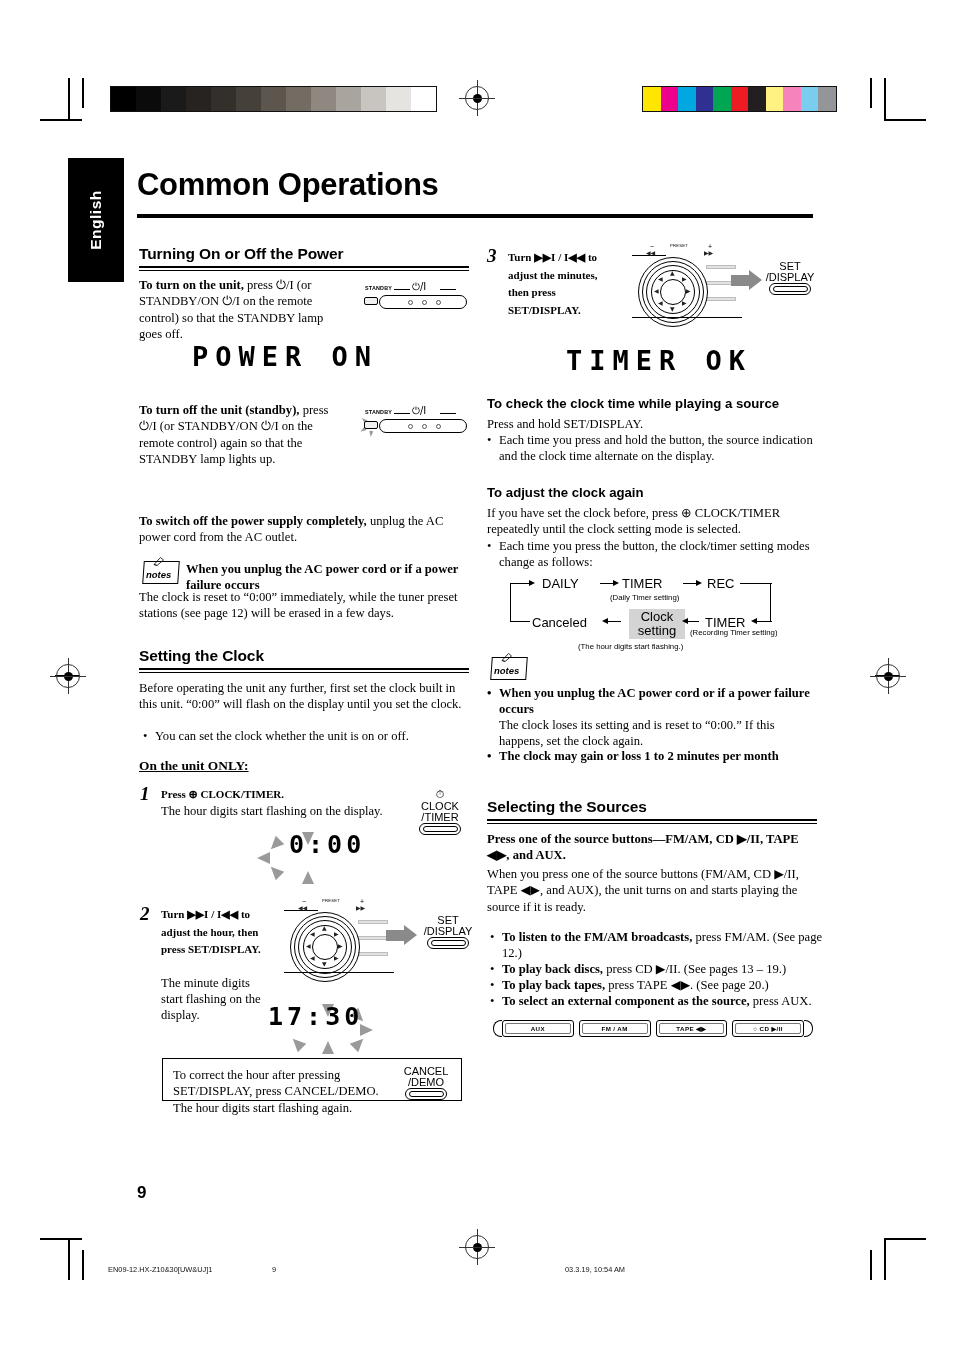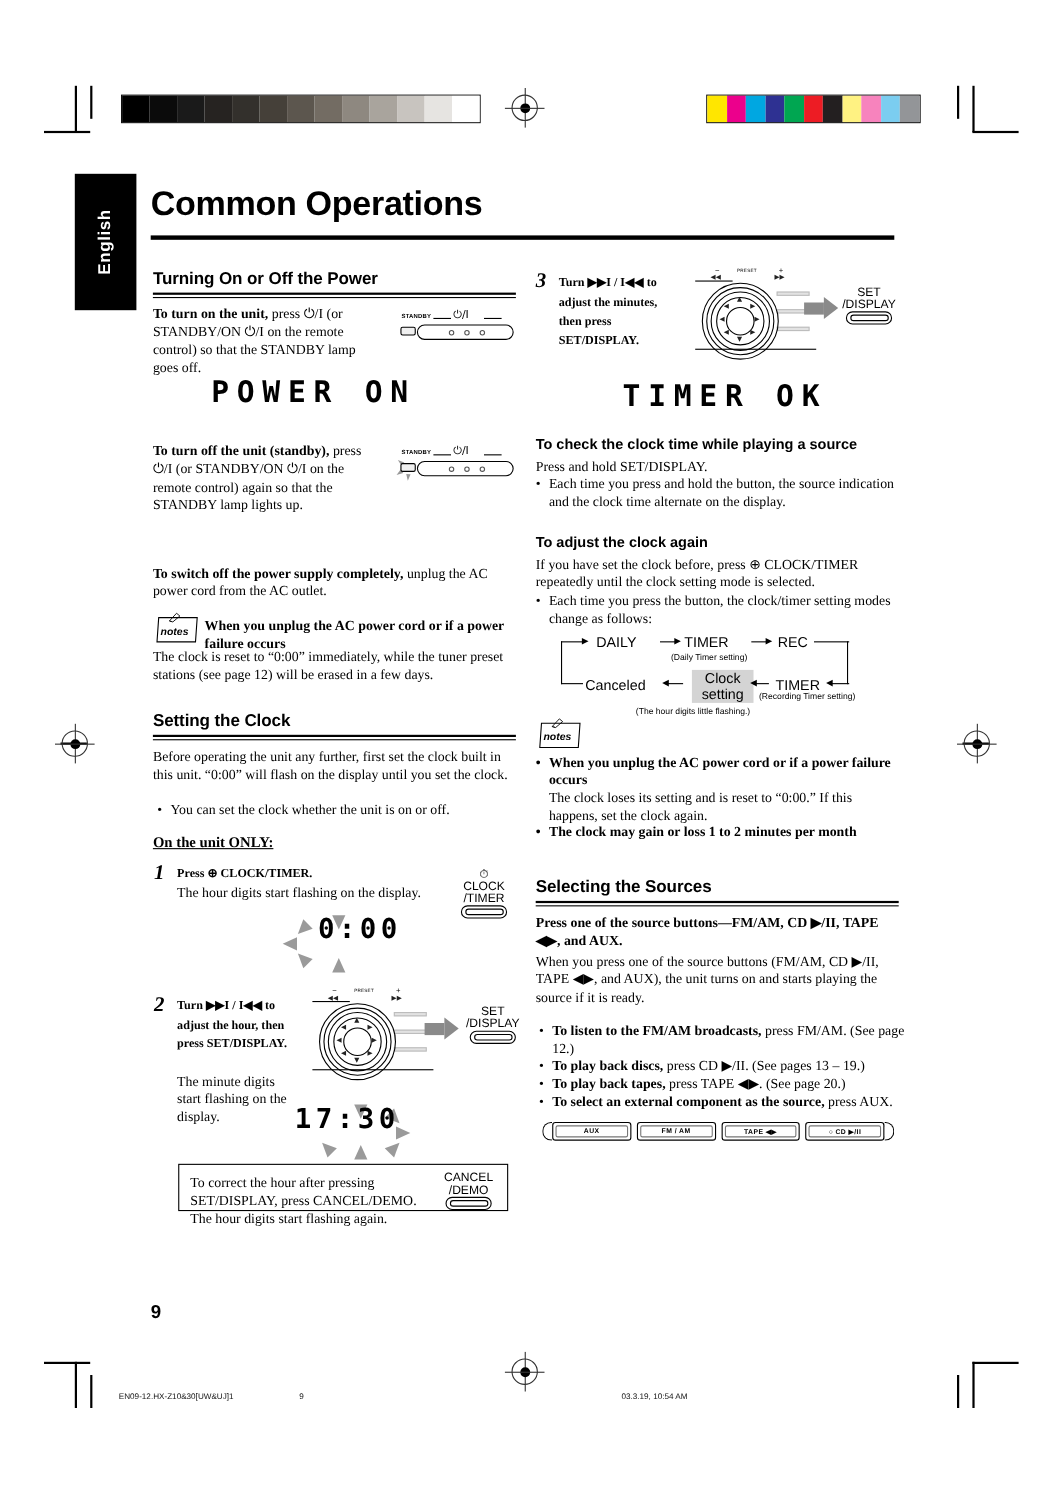--- a/index.html
+++ b/index.html
@@ -733,21 +733,21 @@
     <div class="node" style="left:42px;top:4px;">DAILY</div>
     <div class="node" style="left:122px;top:4px;">TIMER</div>
     <div class="node" style="left:207px;top:4px;">REC</div>
     <div class="note" style="left:110px;top:21px;">(Daily Timer setting)</div>
 
     <div class="node" style="left:32px;top:43px;">Canceled</div>
     <div class="node boxed" style="left:129px;top:37px;width:46px;white-space:pre-line;">Clock
 setting</div>
     <div class="node" style="left:205px;top:43px;">TIMER</div>
     <div class="note" style="left:190px;top:56px;">(Recording Timer setting)</div>
-    <div class="note" style="left:78px;top:70px;">(The hour digits little flashing.)</div>
+    <div class="note" style="left:78px;top:70px;">(The hour digits start flashing.)</div>
 
     <div class="ln" style="left:100px;top:11px;width:14px;height:1.4px;"></div>
     <div class="ah right" style="left:113px;top:7.6px;"></div>
     <div class="ln" style="left:183px;top:11px;width:14px;height:1.4px;"></div>
     <div class="ah right" style="left:196px;top:7.6px;"></div>
 
     <div class="ln" style="left:240px;top:11px;width:32px;height:1.4px;"></div>
     <div class="ln" style="left:270px;top:11px;width:1.4px;height:39px;"></div>
     <div class="ln" style="left:254px;top:49px;width:18px;height:1.4px;"></div>
     <div class="ah left" style="left:251px;top:46.2px;"></div>

